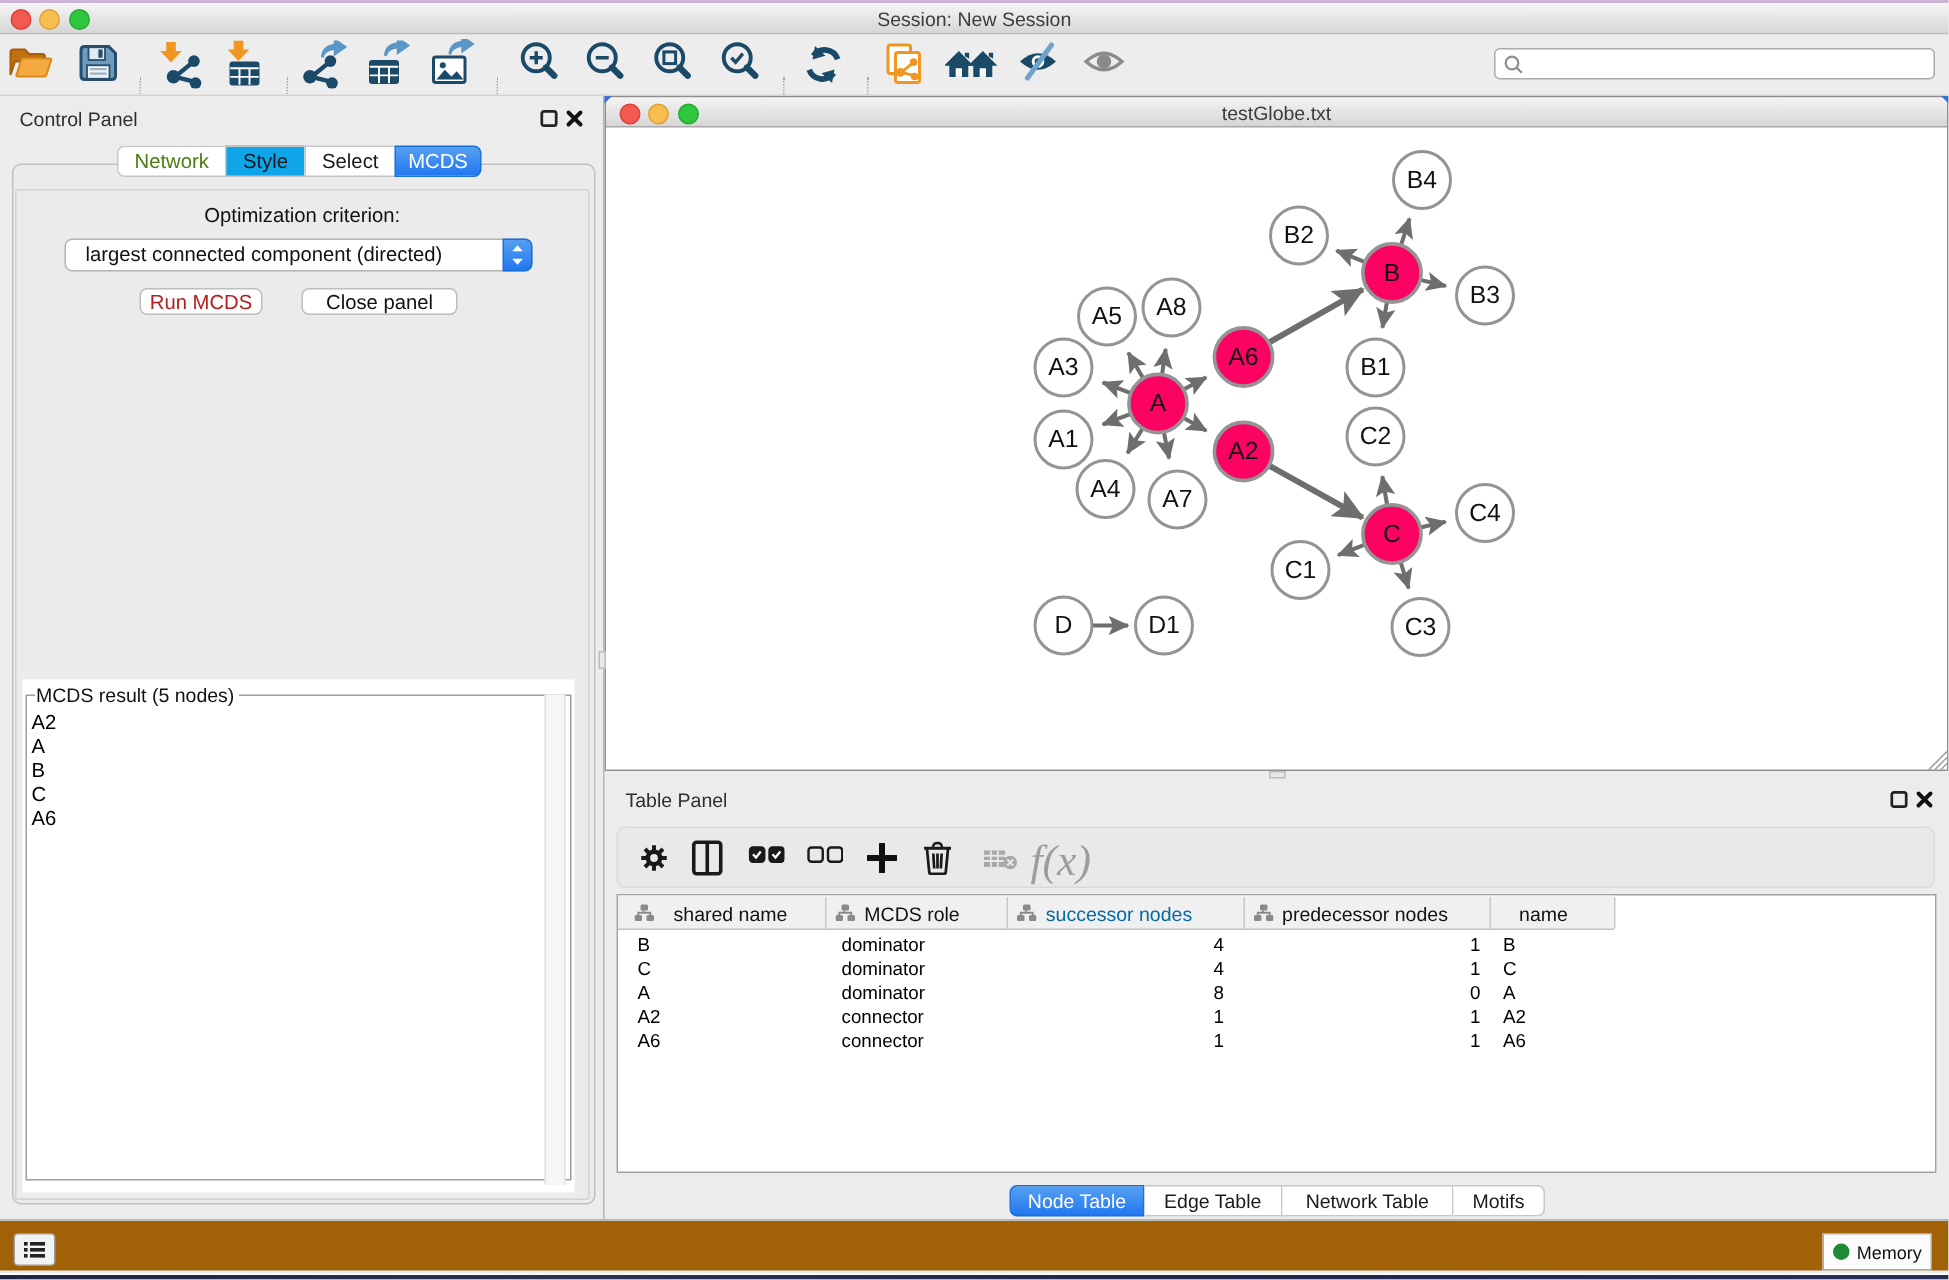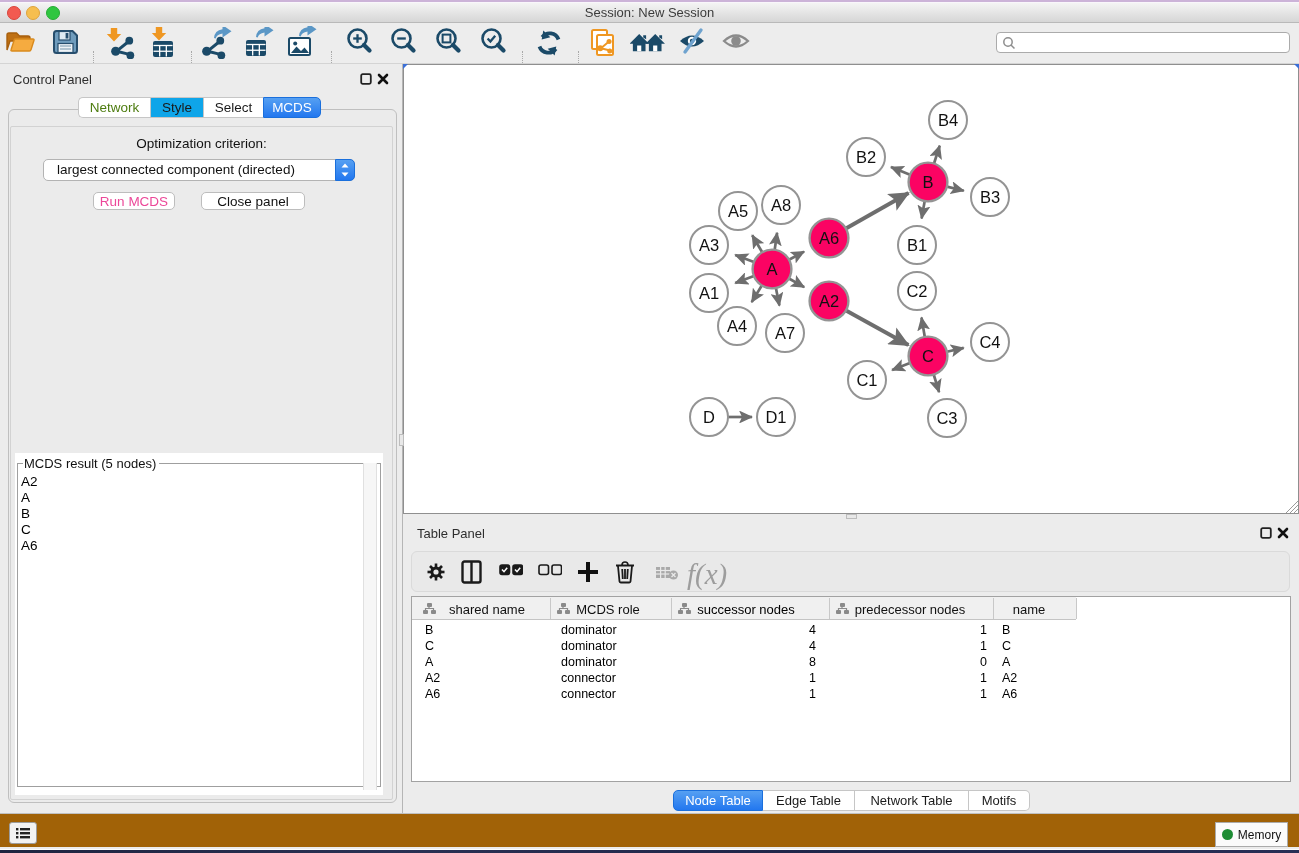--- a/index.html
+++ b/index.html
@@ -191,36 +191,42 @@
 <div style="left:263px;top:34px;width:58px;height:21px;position:absolute;box-sizing:border-box;display:flex;align-items:center;justify-content:center;font-size:13.5px;border-radius:0 5px 5px 0;background:linear-gradient(#56a0f2,#2277ef);color:#fff;border:1px solid #1a6fdc;">MCDS</div>
 <div class="abs" style="left:43px;top:96px;width:312px;height:22px;background:#fff;border:1px solid #b3b3b3;border-radius:5px;box-sizing:border-box">
 <div class="abs" style="left:13px;top:2px;font-size:13.5px;color:#111">largest connected component (directed)</div>
 <div class="abs" style="right:-1px;top:-1px;width:20px;height:22px;background:linear-gradient(#56a0f2,#2277ef);border-radius:0 5px 5px 0;border:1px solid #1a6fdc;box-sizing:border-box">
 <svg width="18" height="20" viewBox="0 0 18 20">
           <path d="M9 3.5 L12.5 7.5 L5.5 7.5 z" fill="#fff"></path>
           <path d="M9 16.5 L12.5 12.5 L5.5 12.5 z" fill="#fff"></path>
         </svg></div>
     </div>
 <div class="abs" style="left:0;top:73px;width:403px;text-align:center;font-size:13.5px;color:#111">Optimization criterion:</div>
-<div class="btnish" style="left:93px;top:129px;width:82px;height:18px;display:flex;align-items:center;justify-content:center;font-size:13.5px;color:#ec4899">Run MCDS</div>
+<div class="btnish" style="left:93px;top:129px;width:82px;height:18px;display:flex;align-items:center;justify-content:center;font-size:13.5px;color:#b91c1c">Run MCDS</div>
 <div class="btnish" style="left:201px;top:129px;width:104px;height:18px;display:flex;align-items:center;justify-content:center;font-size:13.5px;color:#111">Close panel</div>
 <div class="abs" style="left:15px;top:390px;width:368px;height:342px;background:#fff"></div>
 <fieldset class="abs" style="left:17px;top:393px;width:364px;height:331px;border:1px solid #9f9f9f;border-radius:0;margin:0;padding:0;box-sizing:border-box">
 <legend style="font-size:13px;color:#111;margin-left:5px;padding:0 3px 0 1px">MCDS result (5 nodes)</legend>
     </fieldset>
 <div class="abs" style="left:363px;top:400px;width:14px;height:327px;background:#f6f6f6;border-left:1px solid #e0e0e0;border-right:1px solid #e0e0e0;box-sizing:border-box"></div>
 <div class="abs" style="left:21px;top:411px;font-size:13.5px;color:#000">A2</div>
 <div class="abs" style="left:21px;top:427px;font-size:13.5px;color:#000">A</div>
 <div class="abs" style="left:21px;top:443px;font-size:13.5px;color:#000">B</div>
 <div class="abs" style="left:21px;top:459px;font-size:13.5px;color:#000">C</div>
 <div class="abs" style="left:21px;top:475px;font-size:13.5px;color:#000">A6</div>
 </div>
 
 <div class="abs" id="netwin" style="left:403px;top:64px;width:896px;height:450px">
 <div class="abs" style="left:0;top:0;width:896px;height:450px;border:1px solid #8f8f8f;box-sizing:border-box;background:#fff"></div>
+<div class="abs" style="left:1px;top:1px;width:894px;height:20px;background:linear-gradient(#f4f4f4,#d6d6d6);border-bottom:1px solid #a8a8a8;box-sizing:border-box">
+<div class="tl" style="left:9px;top:4px;width:12px;height:12px;background:#f25a50;border:1px solid #d9453c"></div>
+<div class="tl" style="left:28px;top:4px;width:12px;height:12px;background:#f6be4f;border:1px solid #dfa33b"></div>
+<div class="tl" style="left:48px;top:4px;width:12px;height:12px;background:#2fc640;border:1px solid #27ab35"></div>
+<div class="abs" style="left:0;width:894px;top:3px;text-align:center;font-size:13px;color:#3c3c3c">testGlobe.txt</div>
+    </div>
 <div class="abs" style="left:0;top:21px;width:894px;height:428px">
       <svg width="896" height="429" style="position:absolute;left:0;top:0">
 <defs>
           <marker id="ah" markerUnits="strokeWidth" markerWidth="5.2" markerHeight="4.8" refX="4.8" refY="2.4" orient="auto">
             <path d="M0,0 L5.2,2.4 L0,4.8 L1.1,2.4 z" fill="#6e6e6e"></path>
           </marker>
         </defs>
 <line x1="359.2" y1="167.3" x2="349.2" y2="150.2" stroke="#6e6e6e" stroke-width="2.7" marker-end="url(#ah)"></line>
 <line x1="371.7" y1="164.8" x2="374.1" y2="147.7" stroke="#6e6e6e" stroke-width="2.7" marker-end="url(#ah)"></line>
 <line x1="350.9" y1="177.1" x2="332.2" y2="170.0" stroke="#6e6e6e" stroke-width="2.7" marker-end="url(#ah)"></line>
@@ -391,21 +397,21 @@
 <svg class="abs" style="left:433px;top:88px" width="13" height="13" viewBox="0 0 13 13">
       <g fill="#8a8a8a">
         <rect x="4" y="1" width="5" height="4" rx="1"></rect>
         <rect x="0" y="8" width="5" height="4" rx="1"></rect>
         <rect x="8" y="8" width="5" height="4" rx="1"></rect>
         <path d="M6 5 L6 7 M2.5 8 L2.5 6.5 L10.5 6.5 L10.5 8" stroke="#8a8a8a" stroke-width="1.2" fill="none"></path>
       </g>
     </svg>
 <div class="abs" style="left:-6px;top:88px;width:180px;text-align:center;font-size:13px;color:#111">shared name</div>
 <div class="abs" style="left:115px;top:88px;width:180px;text-align:center;font-size:13px;color:#111">MCDS role</div>
-<div class="abs" style="left:253px;top:88px;width:180px;text-align:center;font-size:13px;color:#000000">successor nodes</div>
+<div class="abs" style="left:253px;top:88px;width:180px;text-align:center;font-size:13px;color:#0369a1">successor nodes</div>
 <div class="abs" style="left:417px;top:88px;width:180px;text-align:center;font-size:13px;color:#111">predecessor nodes</div>
 <div class="abs" style="left:536px;top:88px;width:180px;text-align:center;font-size:13px;color:#111">name</div>
 <div class="abs" style="left:22px;top:109px;font-size:12.5px;color:#000">B</div>
 <div class="abs" style="left:158px;top:109px;font-size:12.5px;color:#000">dominator</div>
 <div class="abs" style="left:313px;top:109px;width:100px;text-align:right;font-size:12.5px;color:#000">4</div>
 <div class="abs" style="left:484px;top:109px;width:100px;text-align:right;font-size:12.5px;color:#000">1</div>
 <div class="abs" style="left:599px;top:109px;font-size:12.5px;color:#000">B</div>
 <div class="abs" style="left:22px;top:125px;font-size:12.5px;color:#000">C</div>
 <div class="abs" style="left:158px;top:125px;font-size:12.5px;color:#000">dominator</div>
 <div class="abs" style="left:313px;top:125px;width:100px;text-align:right;font-size:12.5px;color:#000">4</div>

